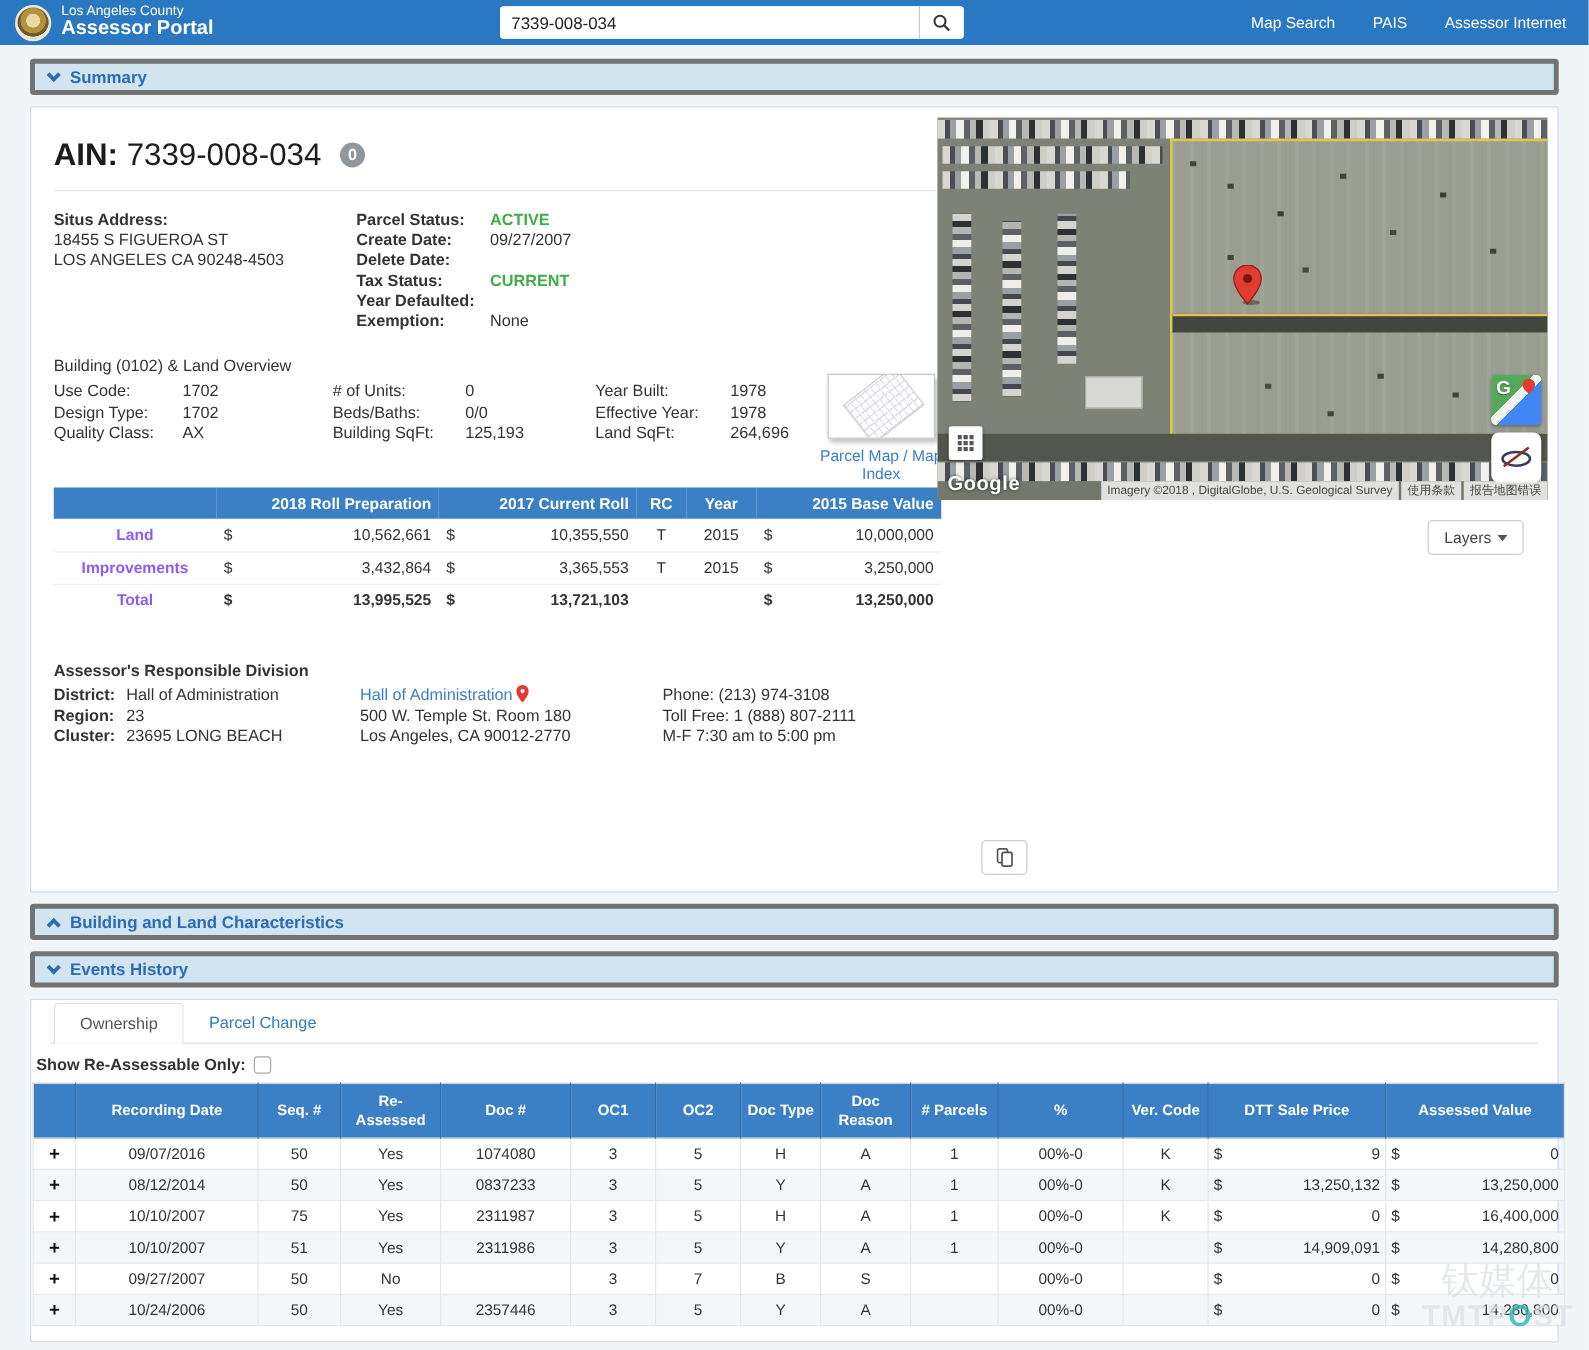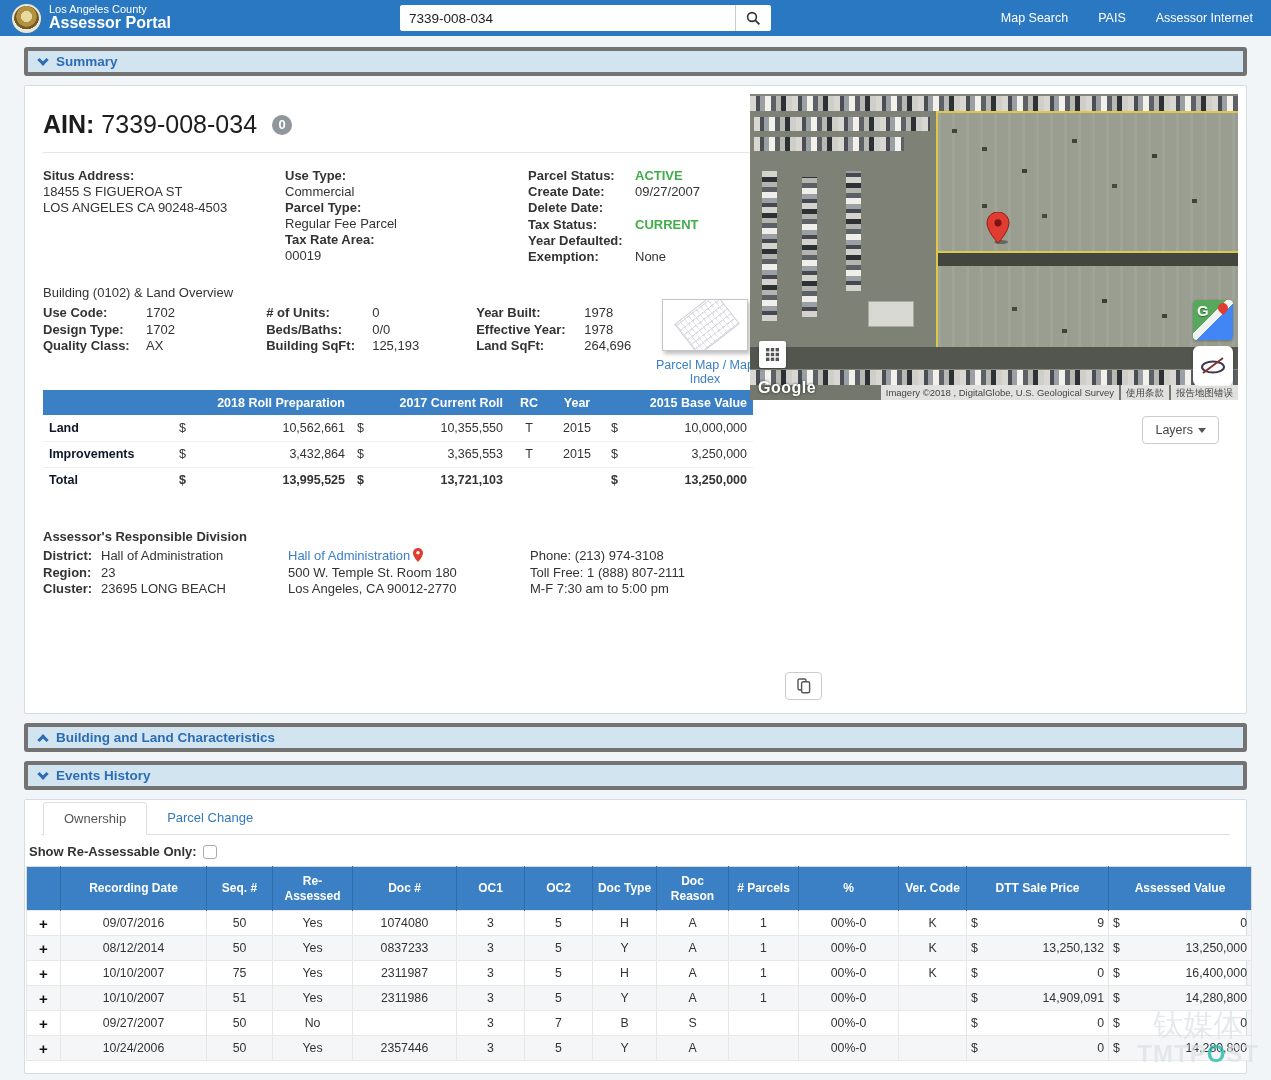--- a/index.html
+++ b/index.html
@@ -42,32 +42,32 @@
   .fval{line-height:16px}
   .srow{line-height:16.2px}
   .sk{display:inline-block;width:107px;font-weight:bold}
   .sv{font-weight:normal}
   .sv.green{color:#3fae49;font-weight:bold}
 
   .bo-title{font-weight:normal;margin-top:20px}
   .bo-cols{display:flex;margin-top:5px}
   .bo-c{line-height:16.5px}
   .bo-c1{width:238px}.bo-c2{width:224px}.bo-c3{width:180px}
-  .bk{display:inline-block;font-weight:bold}
+  .bk{display:inline-block;font-weight:normal}
   .bo-c1 .bk{width:103px}.bo-c2 .bk{width:106px}.bo-c3 .bk{width:108px}
   .thumbwrap{width:128px;text-align:center;margin-top:-6px}
   .thumb{width:86px;height:52px;background:#fff;border:1px solid #c6c6c6;box-shadow:2px 3px 4px rgba(0,0,0,.25);margin:0 auto;position:relative;overflow:hidden}
   .thumb .sketch{position:absolute;left:18px;top:4px;width:52px;height:40px;border:1px solid #cfcfda;background:repeating-linear-gradient(0deg,#dcdce4 0 1px,transparent 1px 6px),repeating-linear-gradient(90deg,#e4e4ec 0 1px,transparent 1px 5px);transform:rotate(-38deg)}
   .maplink{display:block;margin-top:7px;color:#3a7fc4;font-size:12.5px;text-decoration:none}
 
   
   .rolltable{width:710px;border-collapse:collapse;margin-top:4px;font-size:12.5px}
   .rolltable th{background:#3b80c4;color:#fff;height:25px;font-weight:bold;padding:0 6px}
   .rolltable td{height:26px;border-bottom:1px solid #efefef;padding:0 6px}
-  .rolltable .rname{font-weight:bold;color:#0f172a}
+  .rolltable .rname{text-align:center;font-weight:bold;color:#8b5cf6}
   .rolltable tr.total td{border-top:1px solid #d9d9d9;border-bottom:none;font-weight:bold}
   .mny{display:flex;justify-content:space-between}
   .th-r{text-align:right}.th-c{text-align:center}
   .td-c{text-align:center}
 
   
   .div-title{font-weight:bold;margin-top:36px}
   .div-cols{display:flex;margin-top:4px;line-height:16.5px}
   .dc1{width:245px}.dc2{width:242px}.dc3{flex:1}
   .dk{display:inline-block;width:58px;font-weight:bold}
@@ -172,28 +172,20 @@
         <span class="ain-badge">0</span>
       </div>
       <hr class="divider">
 
       <div class="cols">
         <div class="c-situs">
           <div class="flab">Situs Address:</div>
           <div class="fval">18455 S FIGUEROA ST</div>
           <div class="fval">LOS ANGELES CA 90248-4503</div>
         </div>
-        <div class="c-mid" id="type-fields">
-            <div class="flab">Use Type:</div>
-            <div class="fval">Commercial</div>
-            <div class="flab">Parcel Type:</div>
-            <div class="fval">Regular Fee Parcel</div>
-            <div class="flab">Tax Rate Area:</div>
-            <div class="fval">00019</div>
-          </div>
         <div class="c-status" id="status-fields">
             <div class="srow"><span class="sk">Parcel Status:</span><span class="sv green">ACTIVE</span></div>
             <div class="srow"><span class="sk">Create Date:</span><span class="sv">09/27/2007</span></div>
             <div class="srow"><span class="sk">Delete Date:</span><span class="sv"></span></div>
             <div class="srow"><span class="sk">Tax Status:</span><span class="sv green">CURRENT</span></div>
             <div class="srow"><span class="sk">Year Defaulted:</span><span class="sv"></span></div>
             <div class="srow"><span class="sk">Exemption:</span><span class="sv">None</span></div>
           </div>
       </div>
 

